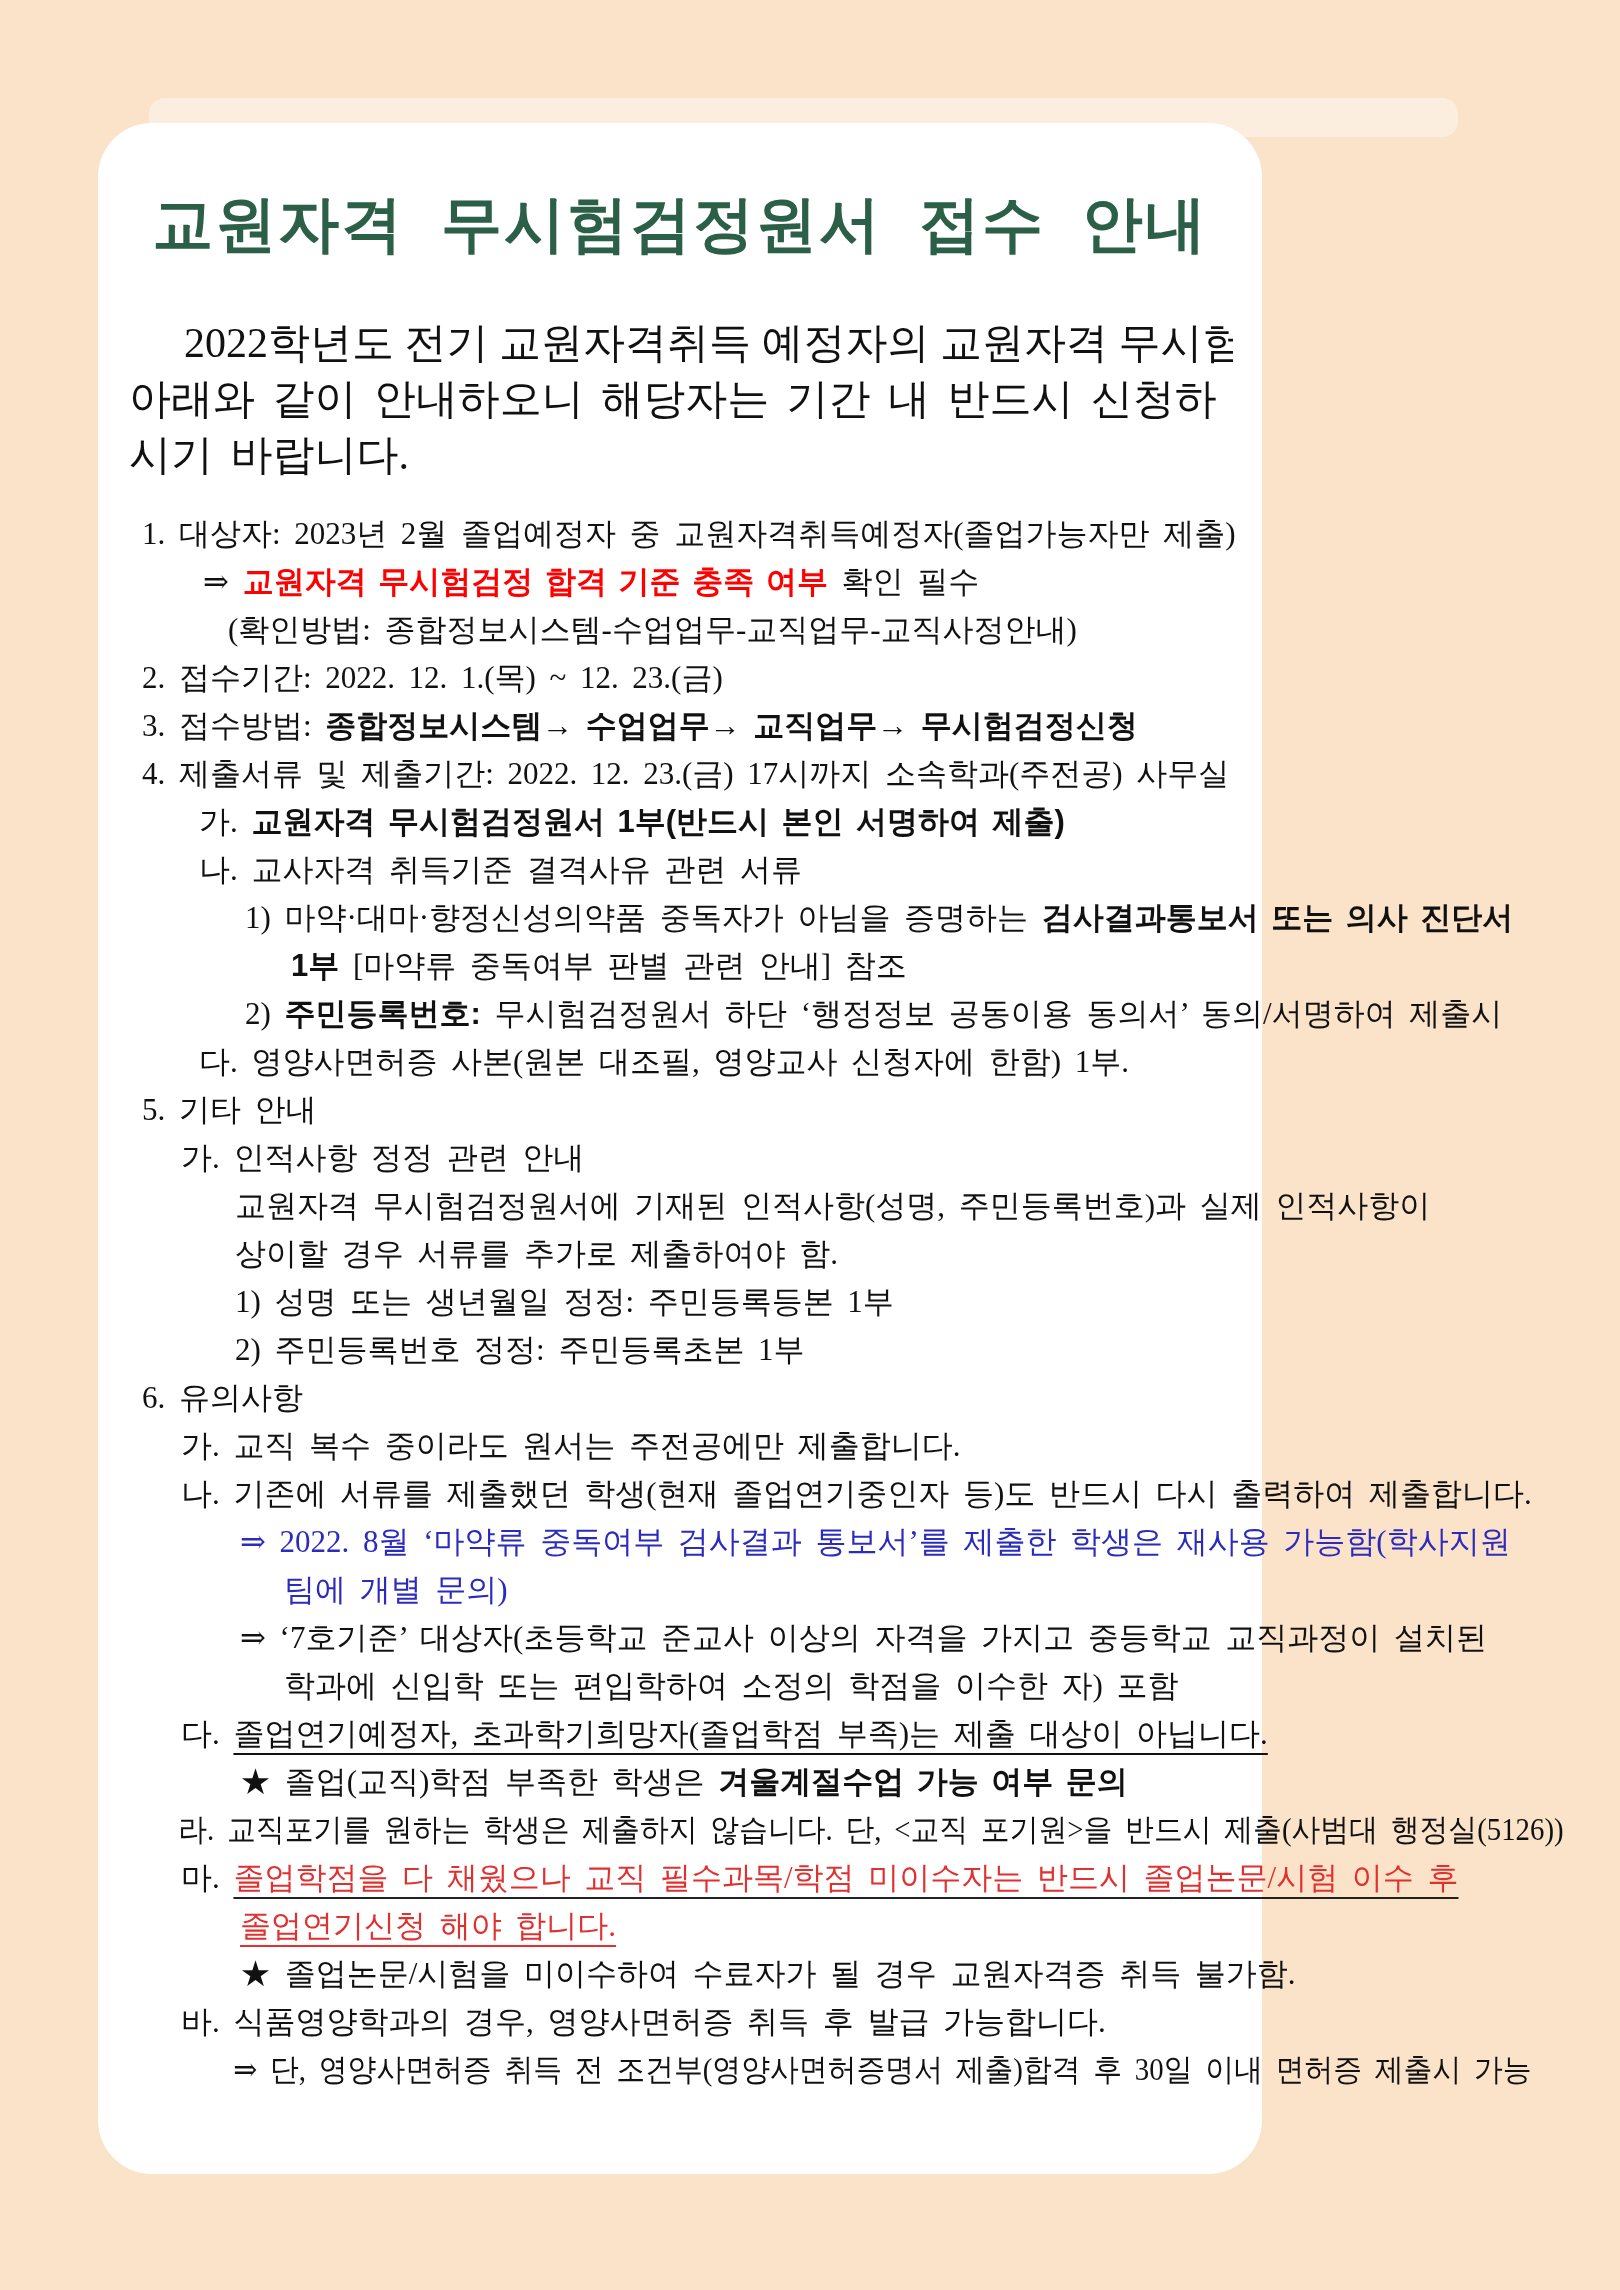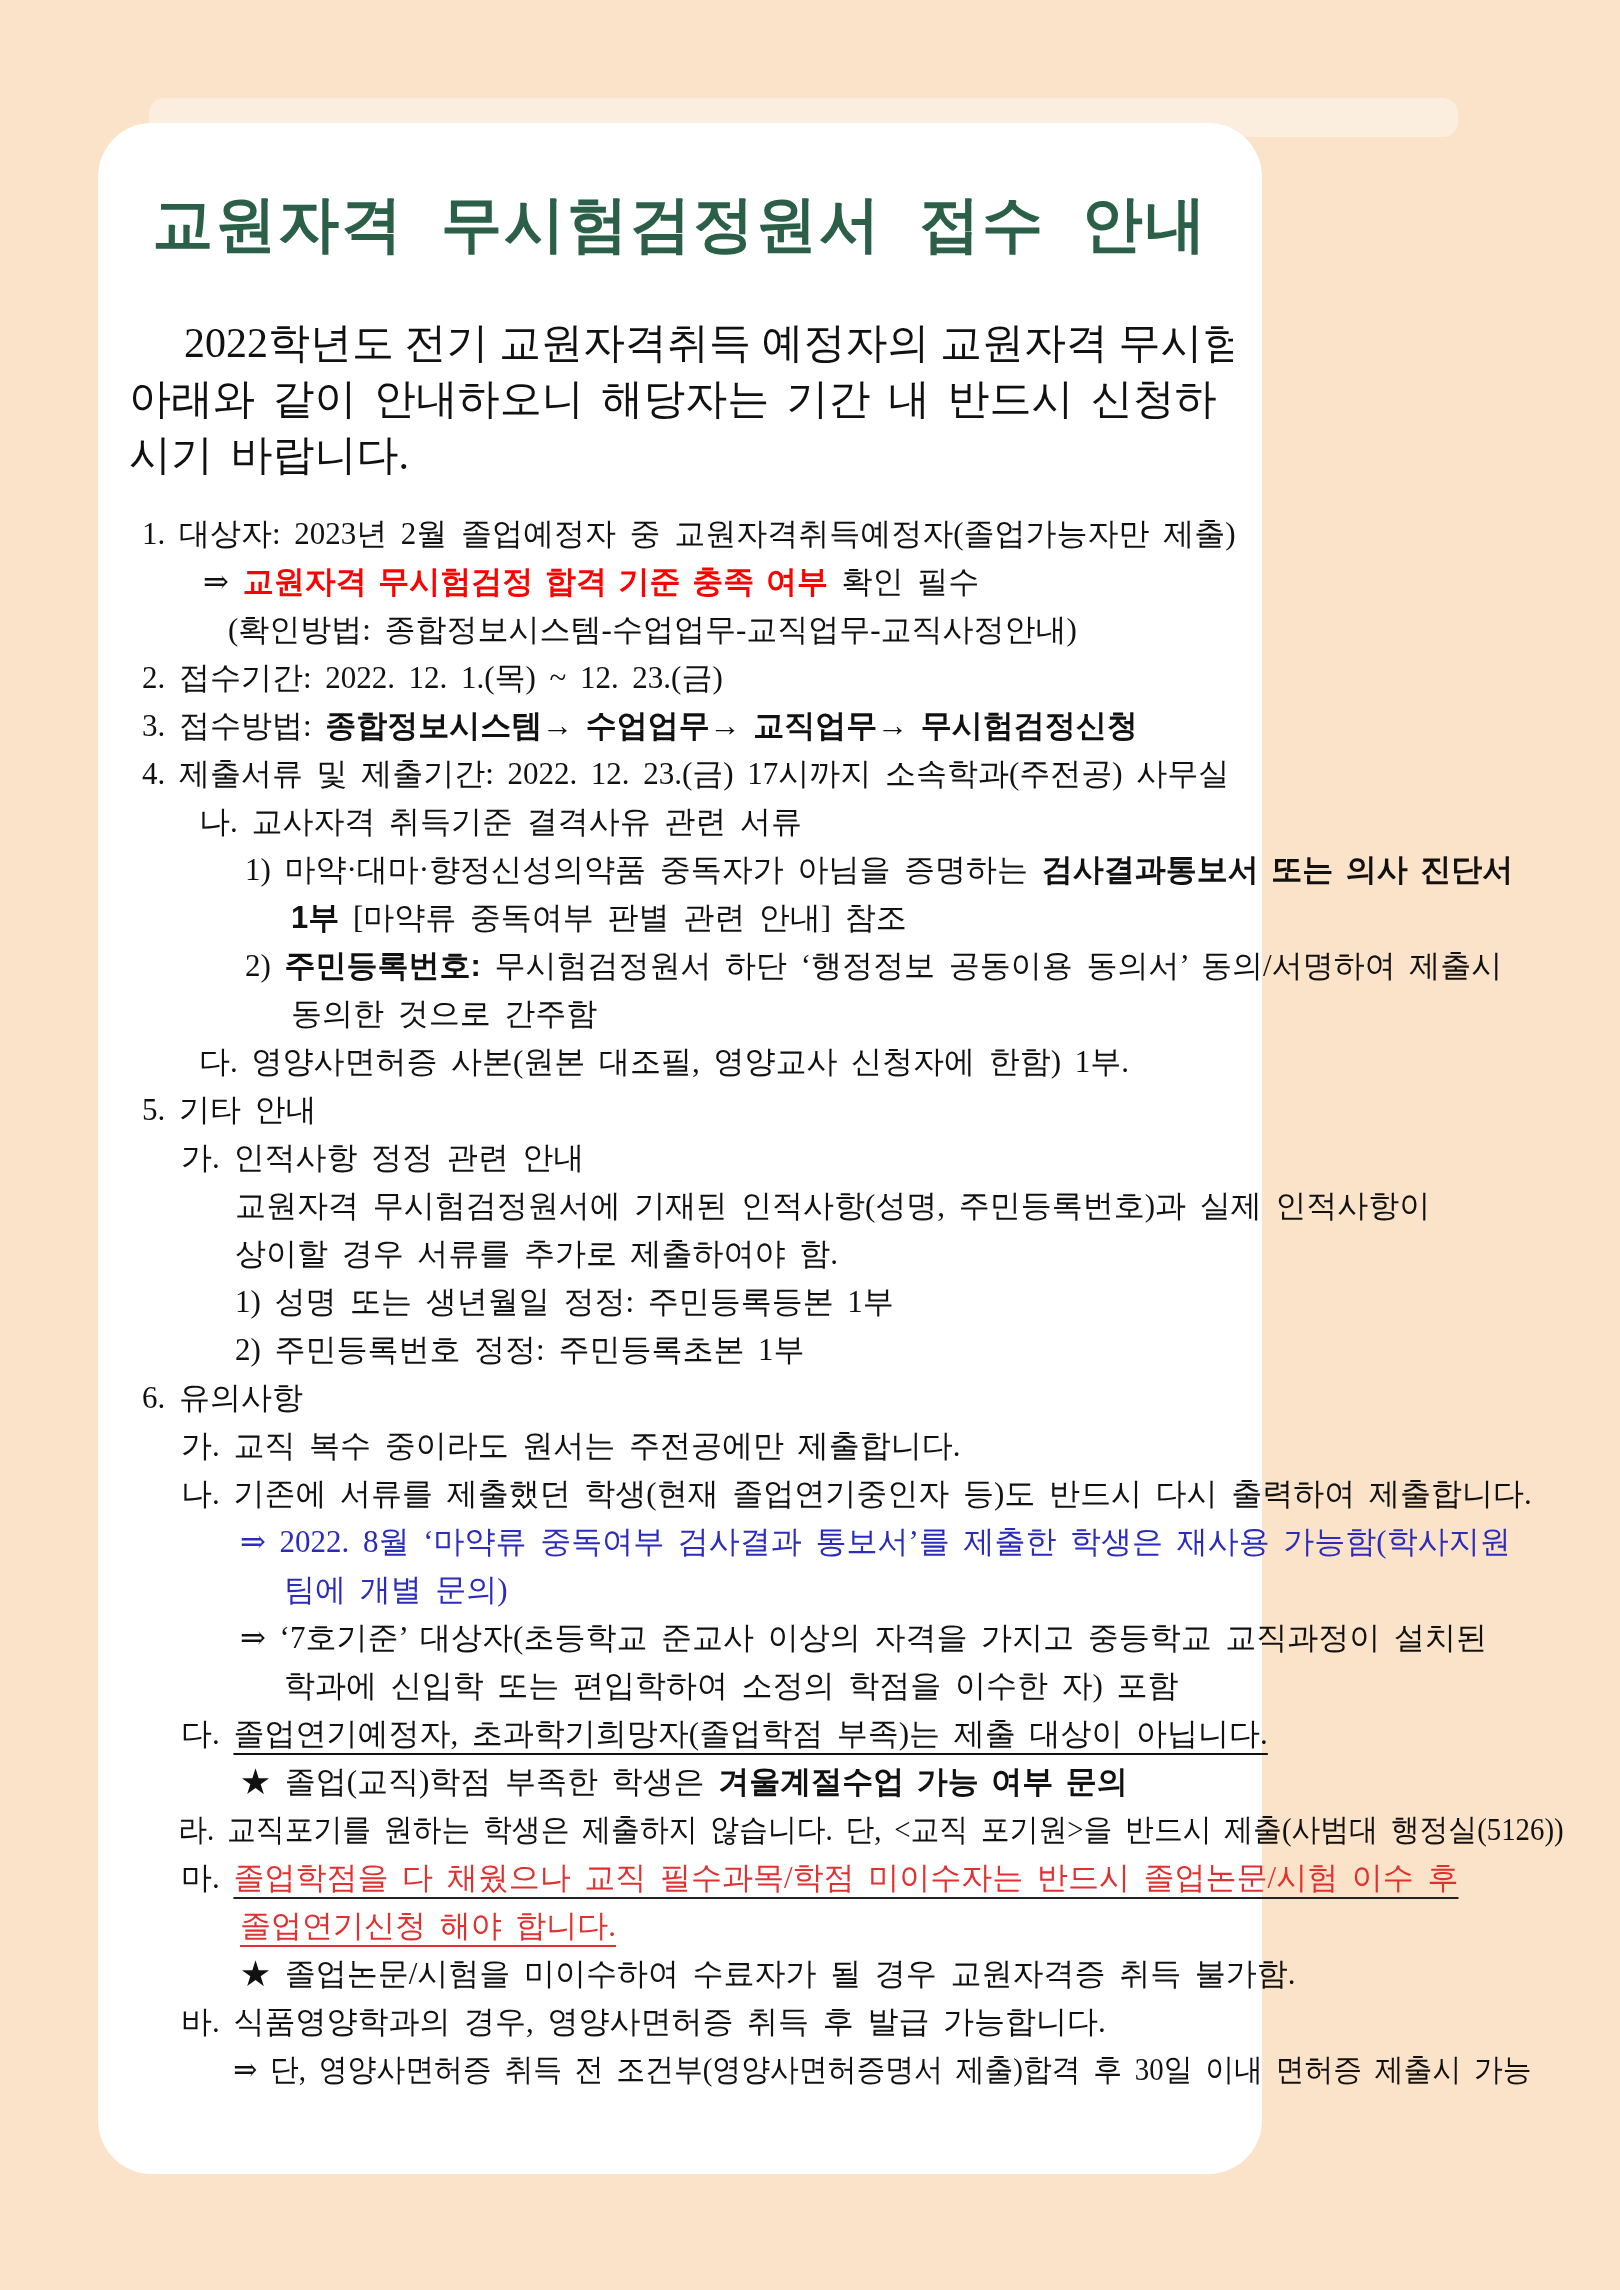--- a/index.html
+++ b/index.html
@@ -73,25 +73,25 @@
     <div class="intro-line1">2022학년도 전기 교원자격취득 예정자의 교원자격 무시험검정원서 제출 기간을</div>
     <div class="intro-line2">아래와 같이 안내하오니 해당자는 기간 내 반드시 신청하시기 바랍니다.</div>
   </div>
   <div class="doc">
       <div class="line indent-item"><span class="seg-n">1. 대상자: 2023년 2월 졸업예정자 중 교원자격취득예정자(졸업가능자만 제출)</span></div>
       <div class="line indent-arrow1"><span class="seg-n">⇒ </span><span class="seg-rb">교원자격 무시험검정 합격 기준 충족 여부</span><span class="seg-n"> 확인 필수</span></div>
       <div class="line indent-note1"><span class="seg-n">(확인방법: 종합정보시스템-수업업무-교직업무-교직사정안내)</span></div>
       <div class="line indent-item"><span class="seg-n">2. 접수기간: 2022. 12. 1.(목) ~ 12. 23.(금)</span></div>
       <div class="line indent-item"><span class="seg-n">3. 접수방법: </span><span class="seg-b">종합정보시스템→ 수업업무→ 교직업무→ 무시험검정신청</span></div>
       <div class="line indent-item"><span class="seg-n">4. 제출서류 및 제출기간: 2022. 12. 23.(금) 17시까지 소속학과(주전공) 사무실</span></div>
+      <div class="line indent-sub4"><span class="seg-n">가. </span><span class="seg-b">교원자격 무시험검정원서 1부(반드시 본인 서명하여 제출)</span></div>
       <div class="line indent-sub4"><span class="seg-n">나. 교사자격 취득기준 결격사유 관련 서류</span></div>
       <div class="line indent-detail4"><span class="seg-n">1) 마약·대마·향정신성의약품 중독자가 아님을 증명하는 </span><span class="seg-b">검사결과통보서 또는 의사 진단서</span></div>
       <div class="line indent-cont4"><span class="seg-b">1부</span><span class="seg-n"> [마약류 중독여부 판별 관련 안내] 참조</span></div>
       <div class="line indent-detail4"><span class="seg-n">2) </span><span class="seg-b">주민등록번호:</span><span class="seg-n"> 무시험검정원서 하단 ‘행정정보 공동이용 동의서’ 동의/서명하여 제출시</span></div>
-      <div class="line indent-cont4"><span class="seg-n">동의한 것으로 간주함</span></div>
       <div class="line indent-sub4"><span class="seg-n">다. 영양사면허증 사본(원본 대조필, 영양교사 신청자에 한함) 1부.</span></div>
       <div class="line indent-item"><span class="seg-n">5. 기타 안내</span></div>
       <div class="line indent-sub"><span class="seg-n">가. 인적사항 정정 관련 안내</span></div>
       <div class="line indent-body5"><span class="seg-n">교원자격 무시험검정원서에 기재된 인적사항(성명, 주민등록번호)과 실제 인적사항이</span></div>
       <div class="line indent-body5"><span class="seg-n">상이할 경우 서류를 추가로 제출하여야 함.</span></div>
       <div class="line indent-body5"><span class="seg-n">1) 성명 또는 생년월일 정정: 주민등록등본 1부</span></div>
       <div class="line indent-body5"><span class="seg-n">2) 주민등록번호 정정: 주민등록초본 1부</span></div>
       <div class="line indent-item"><span class="seg-n">6. 유의사항</span></div>
       <div class="line indent-sub"><span class="seg-n">가. 교직 복수 중이라도 원서는 주전공에만 제출합니다.</span></div>
       <div class="line indent-sub"><span class="seg-n">나. 기존에 서류를 제출했던 학생(현재 졸업연기중인자 등)도 반드시 다시 출력하여 제출합니다.</span></div>

